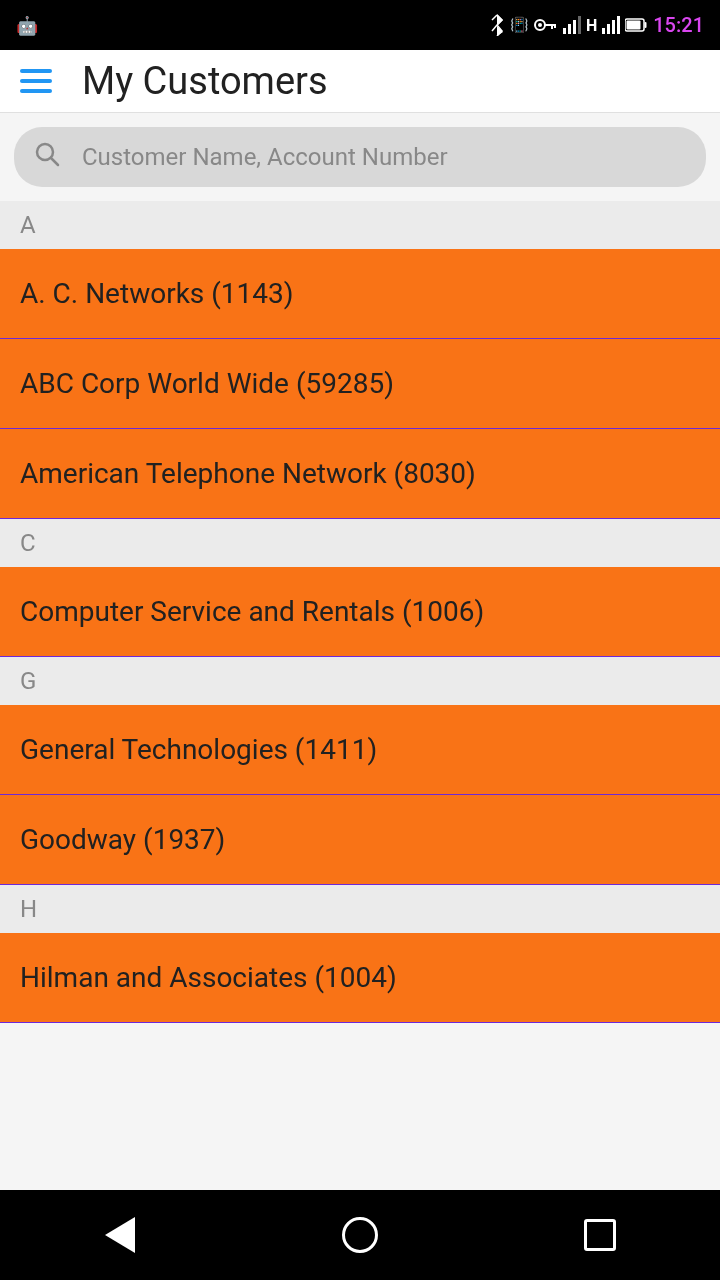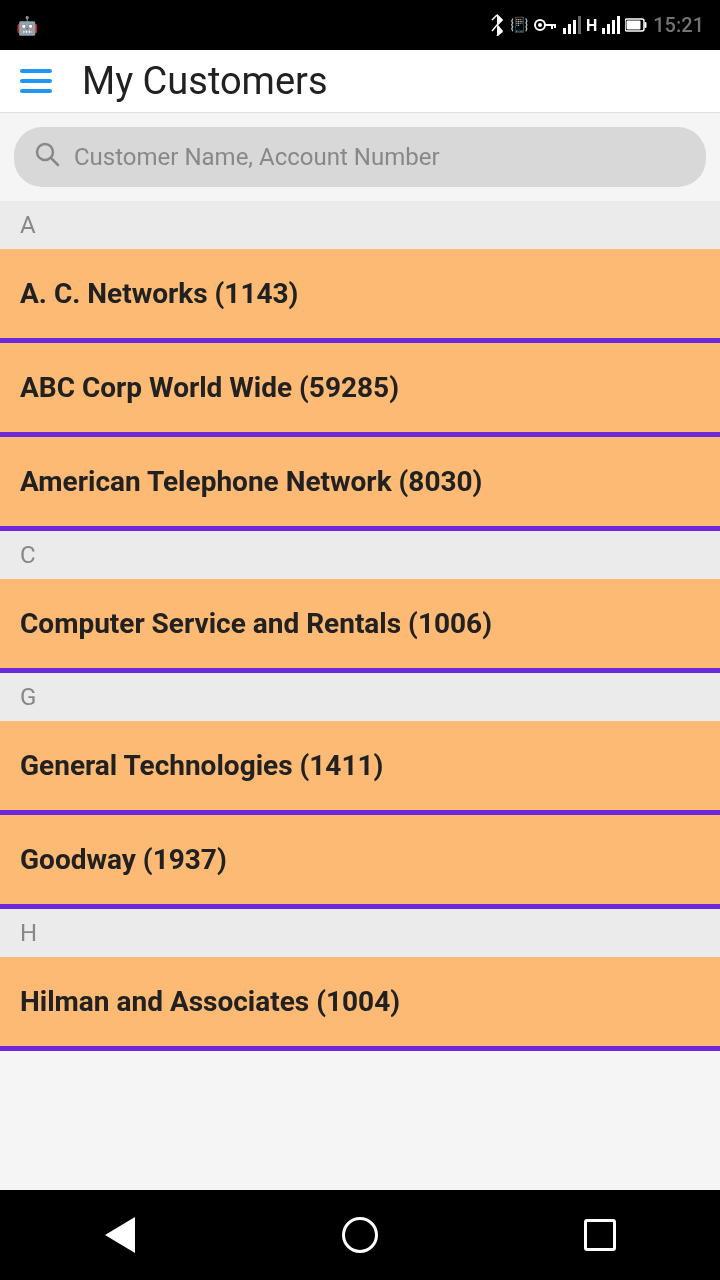--- a/index.html
+++ b/index.html
@@ -33,21 +33,21 @@
       color: #fff;
       font-size: 18px;
       margin-right: 4px;
     }
     .status-bar-right {
       display: flex;
       align-items: center;
       gap: 6px;
     }
     .status-time {
-      color: #737373;
+      color: #d946ef;
       font-size: 20px;
       font-weight: 500;
     }
     .status-icons {
       display: flex;
       align-items: center;
       gap: 5px;
       color: #fff;
       font-size: 16px;
     }
@@ -86,21 +86,21 @@
       padding: 14px 14px;
       background: #f5f5f5;
       flex-shrink: 0;
     }
     .search-bar {
       background: #d8d8d8;
       border-radius: 28px;
       display: flex;
       align-items: center;
       padding: 14px 20px;
-      gap: 14px;
+      gap: 22px;
     }
     .search-icon-wrap {
       color: #888;
       font-size: 24px;
       flex-shrink: 0;
     }
     .search-input {
       background: transparent;
       border: none;
       outline: none;
@@ -124,27 +124,26 @@
     .section-header {
       background: #ebebeb;
       padding: 10px 20px;
       font-size: 24px;
       color: #888;
       font-weight: 400;
     }
 
     
     .list-item {
-      background: #fdba74;
+      background: #f97316;
       padding: 28px 20px;
       font-size: 28px;
       color: #212121;
-      border-bottom: 5px solid #6d28d9;
+      border-bottom: 1px solid #6d28d9;
       cursor: pointer;
-      font-weight: bold;
     }
 
     
     .nav-bar {
       height: 90px;
       background: #000;
       display: flex;
       align-items: center;
       justify-content: space-around;
       flex-shrink: 0;

